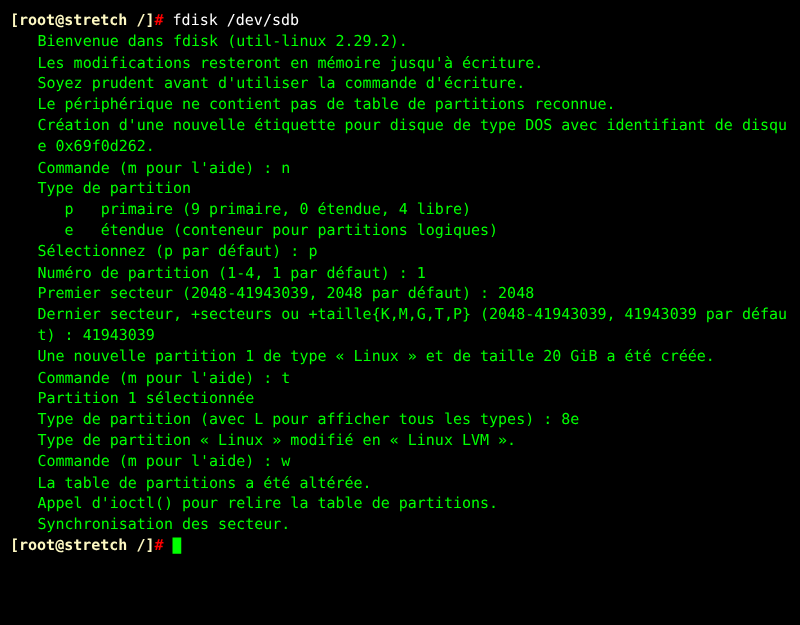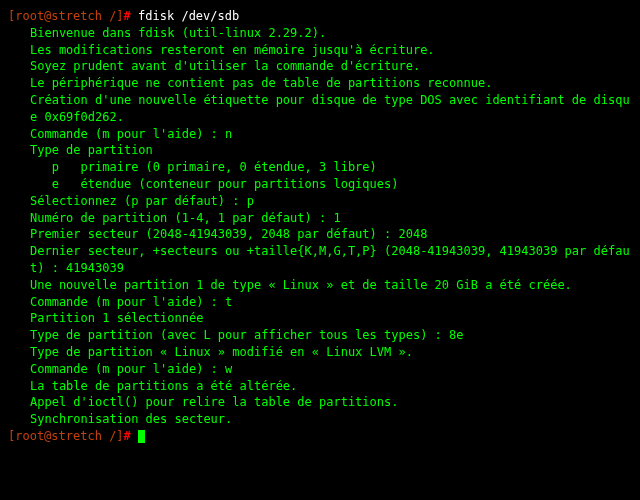--- a/index.html
+++ b/index.html
@@ -8,21 +8,21 @@
     background: #000000;
     color: #00ff00;
     font-family: "DejaVu Sans Mono", "Liberation Mono", monospace;
     font-size: 12px;
     line-height: 1.4;
     width: 640px;
     height: 500px;
     box-sizing: border-box;
     overflow: hidden;
   }
-  .prompt-user { color: #c2410c; font-weight: normal; text-align: center; }
+  .prompt-user { color: #fef9c3; font-weight: bold; text-align: center; }
   .prompt-symbol { color: #ff0000; font-weight: bold; }
   .cmd { color: #ffffff; text-align: right; }
   .output { color: #00ff00; margin-left: 22px; }
   .line { white-space: pre-wrap; word-break: break-all; }
   .cursor {
     display: inline-block;
     width: 7px;
     height: 13px;
     background: #00ff00;
     vertical-align: text-bottom;
@@ -35,21 +35,21 @@
 <div class="line output"></div>
 <div class="line output">Bienvenue dans fdisk (util-linux 2.29.2).</div>
 <div class="line output">Les modifications resteront en mémoire jusqu'à écriture.</div>
 <div class="line output">Soyez prudent avant d'utiliser la commande d'écriture.</div>
 <div class="line output"></div>
 <div class="line output">Le périphérique ne contient pas de table de partitions reconnue.</div>
 <div class="line output">Création d'une nouvelle étiquette pour disque de type DOS avec identifiant de disque 0x69f0d262.</div>
 <div class="line output"></div>
 <div class="line output">Commande (m pour l'aide) : n</div>
 <div class="line output">Type de partition</div>
-<div class="line output">   p   primaire (0 primaire, 0 étendue, 3 libre)</div>
+<div class="line output">   p   primaire (9 primaire, 0 étendue, 4 libre)</div>
 <div class="line output">   e   étendue (conteneur pour partitions logiques)</div>
 <div class="line output">Sélectionnez (p par défaut) : p</div>
 <div class="line output">Numéro de partition (1-4, 1 par défaut) : 1</div>
 <div class="line output">Premier secteur (2048-41943039, 2048 par défaut) : 2048</div>
 <div class="line output">Dernier secteur, +secteurs ou +taille{K,M,G,T,P} (2048-41943039, 41943039 par défaut) : 41943039</div>
 <div class="line output"></div>
 <div class="line output">Une nouvelle partition 1 de type « Linux » et de taille 20 GiB a été créée.</div>
 <div class="line output"></div>
 <div class="line output">Commande (m pour l'aide) : t</div>
 <div class="line output">Partition 1 sélectionnée</div>

